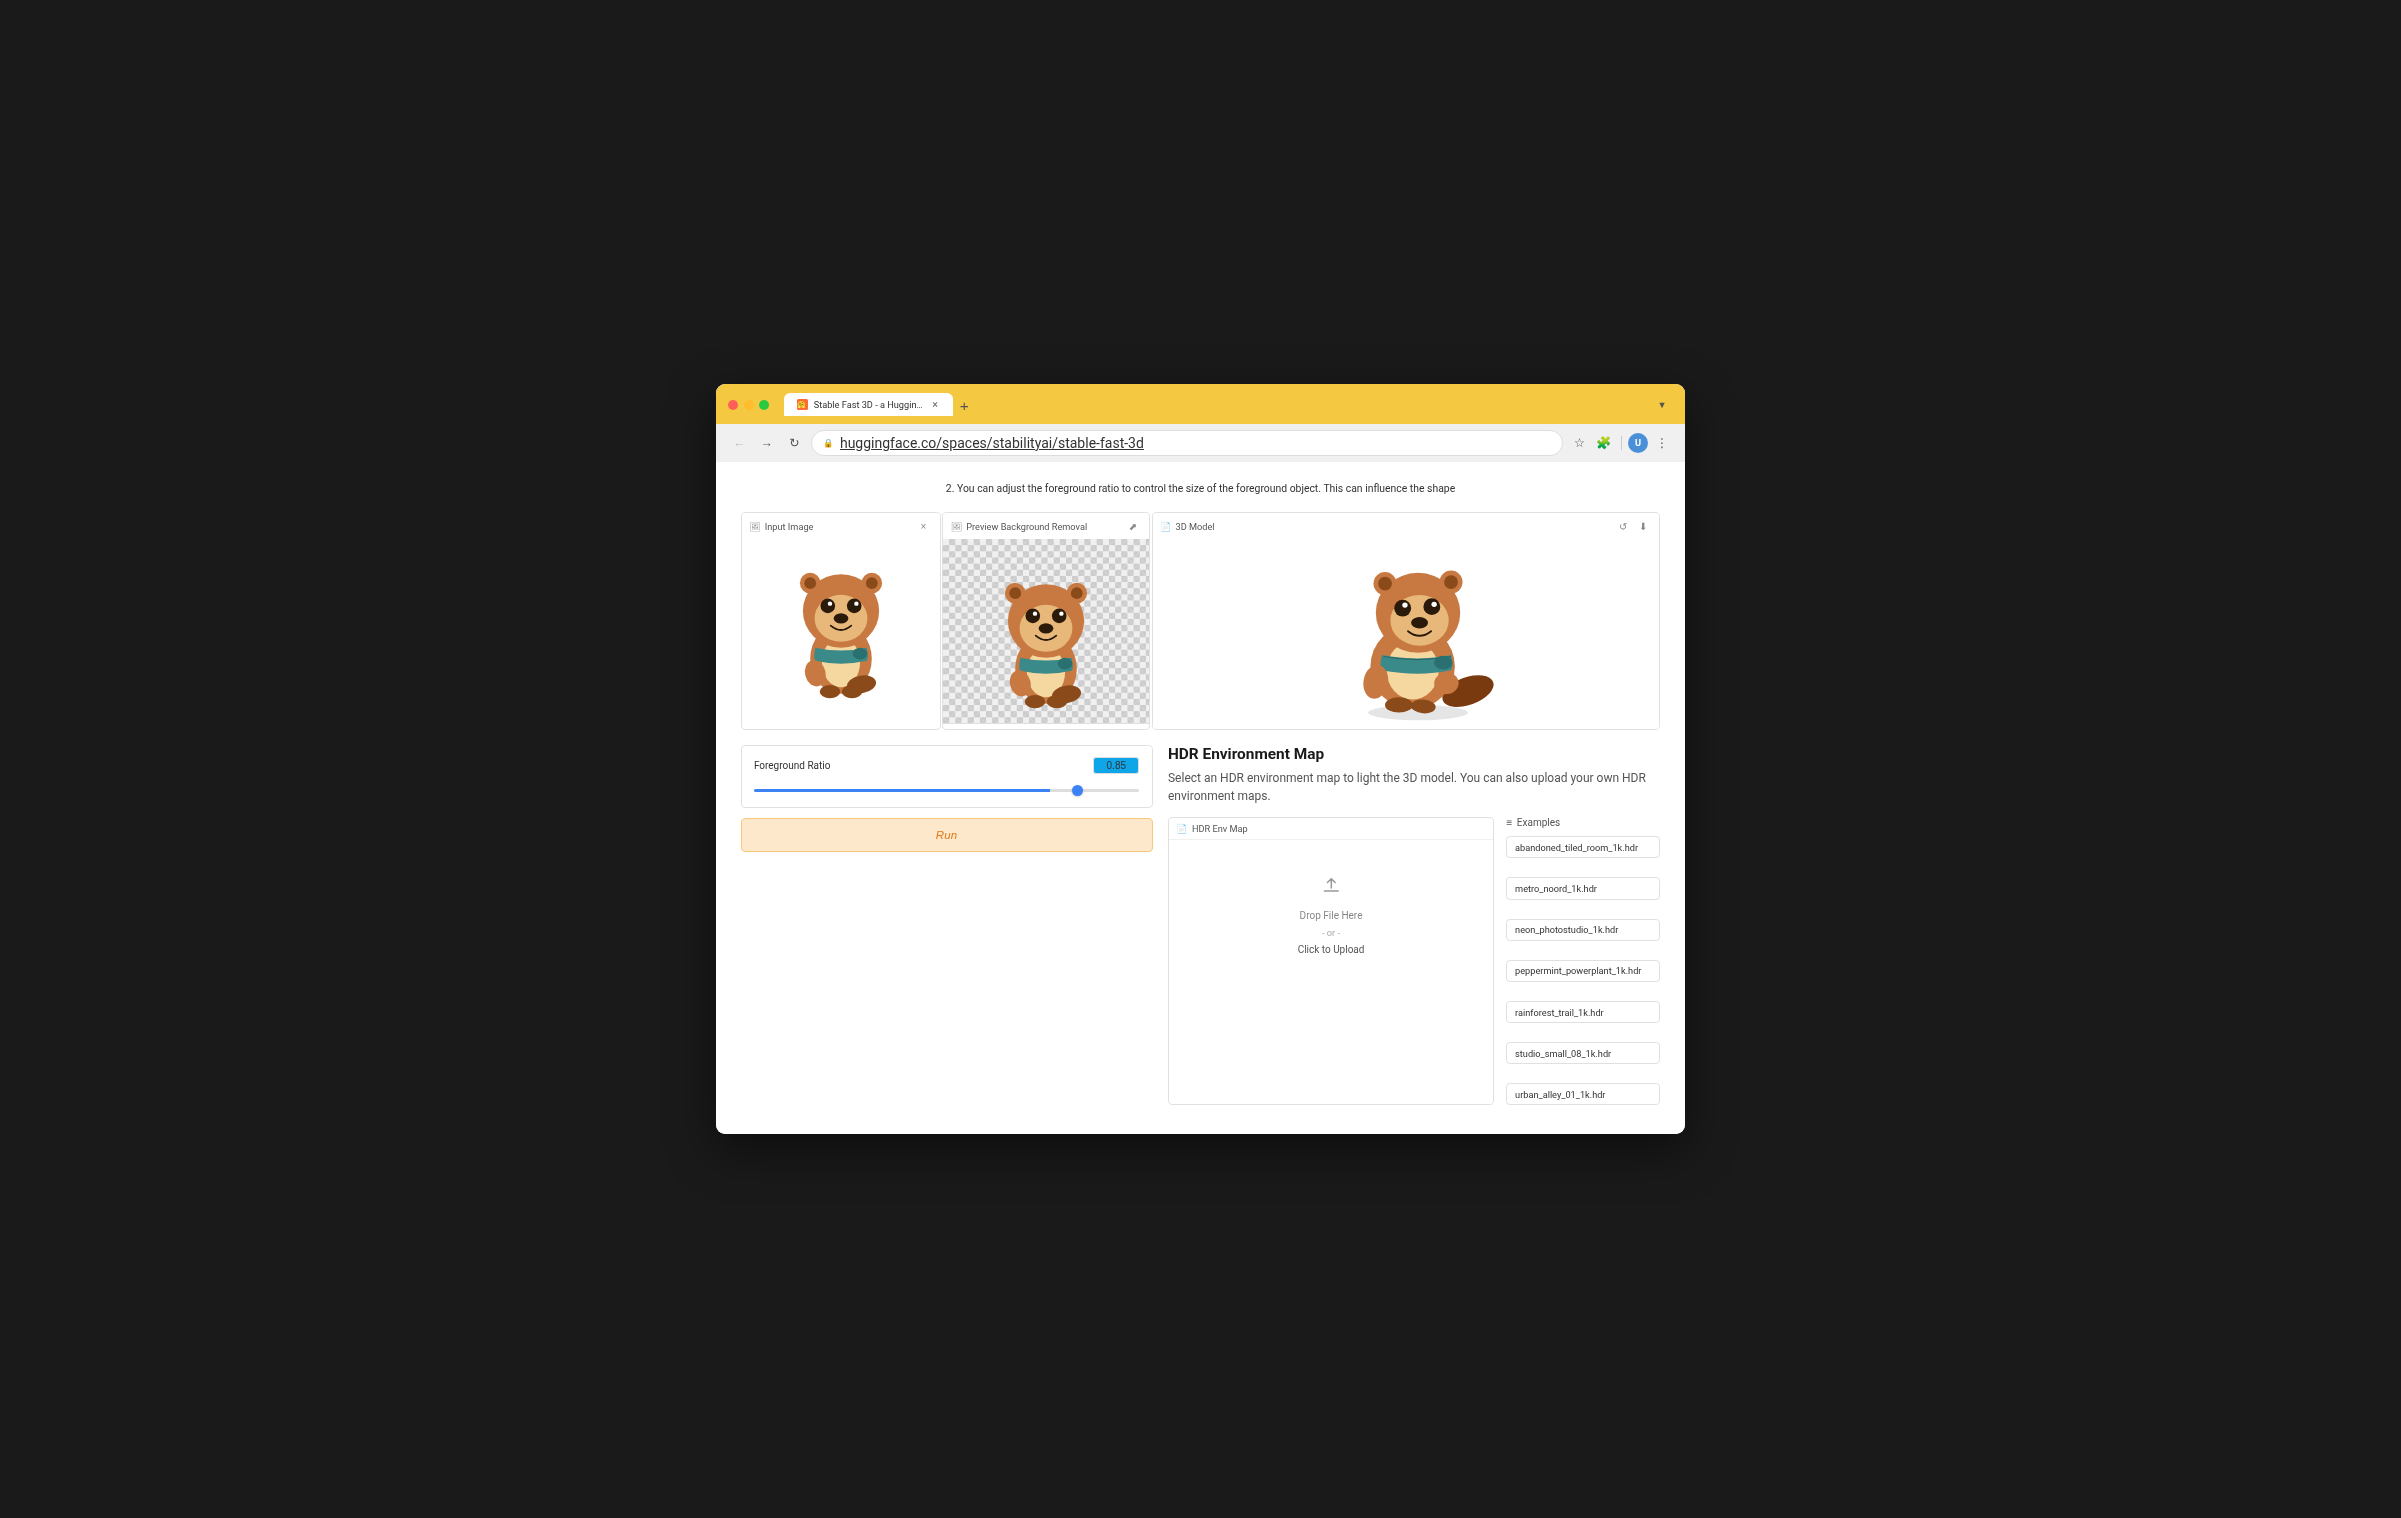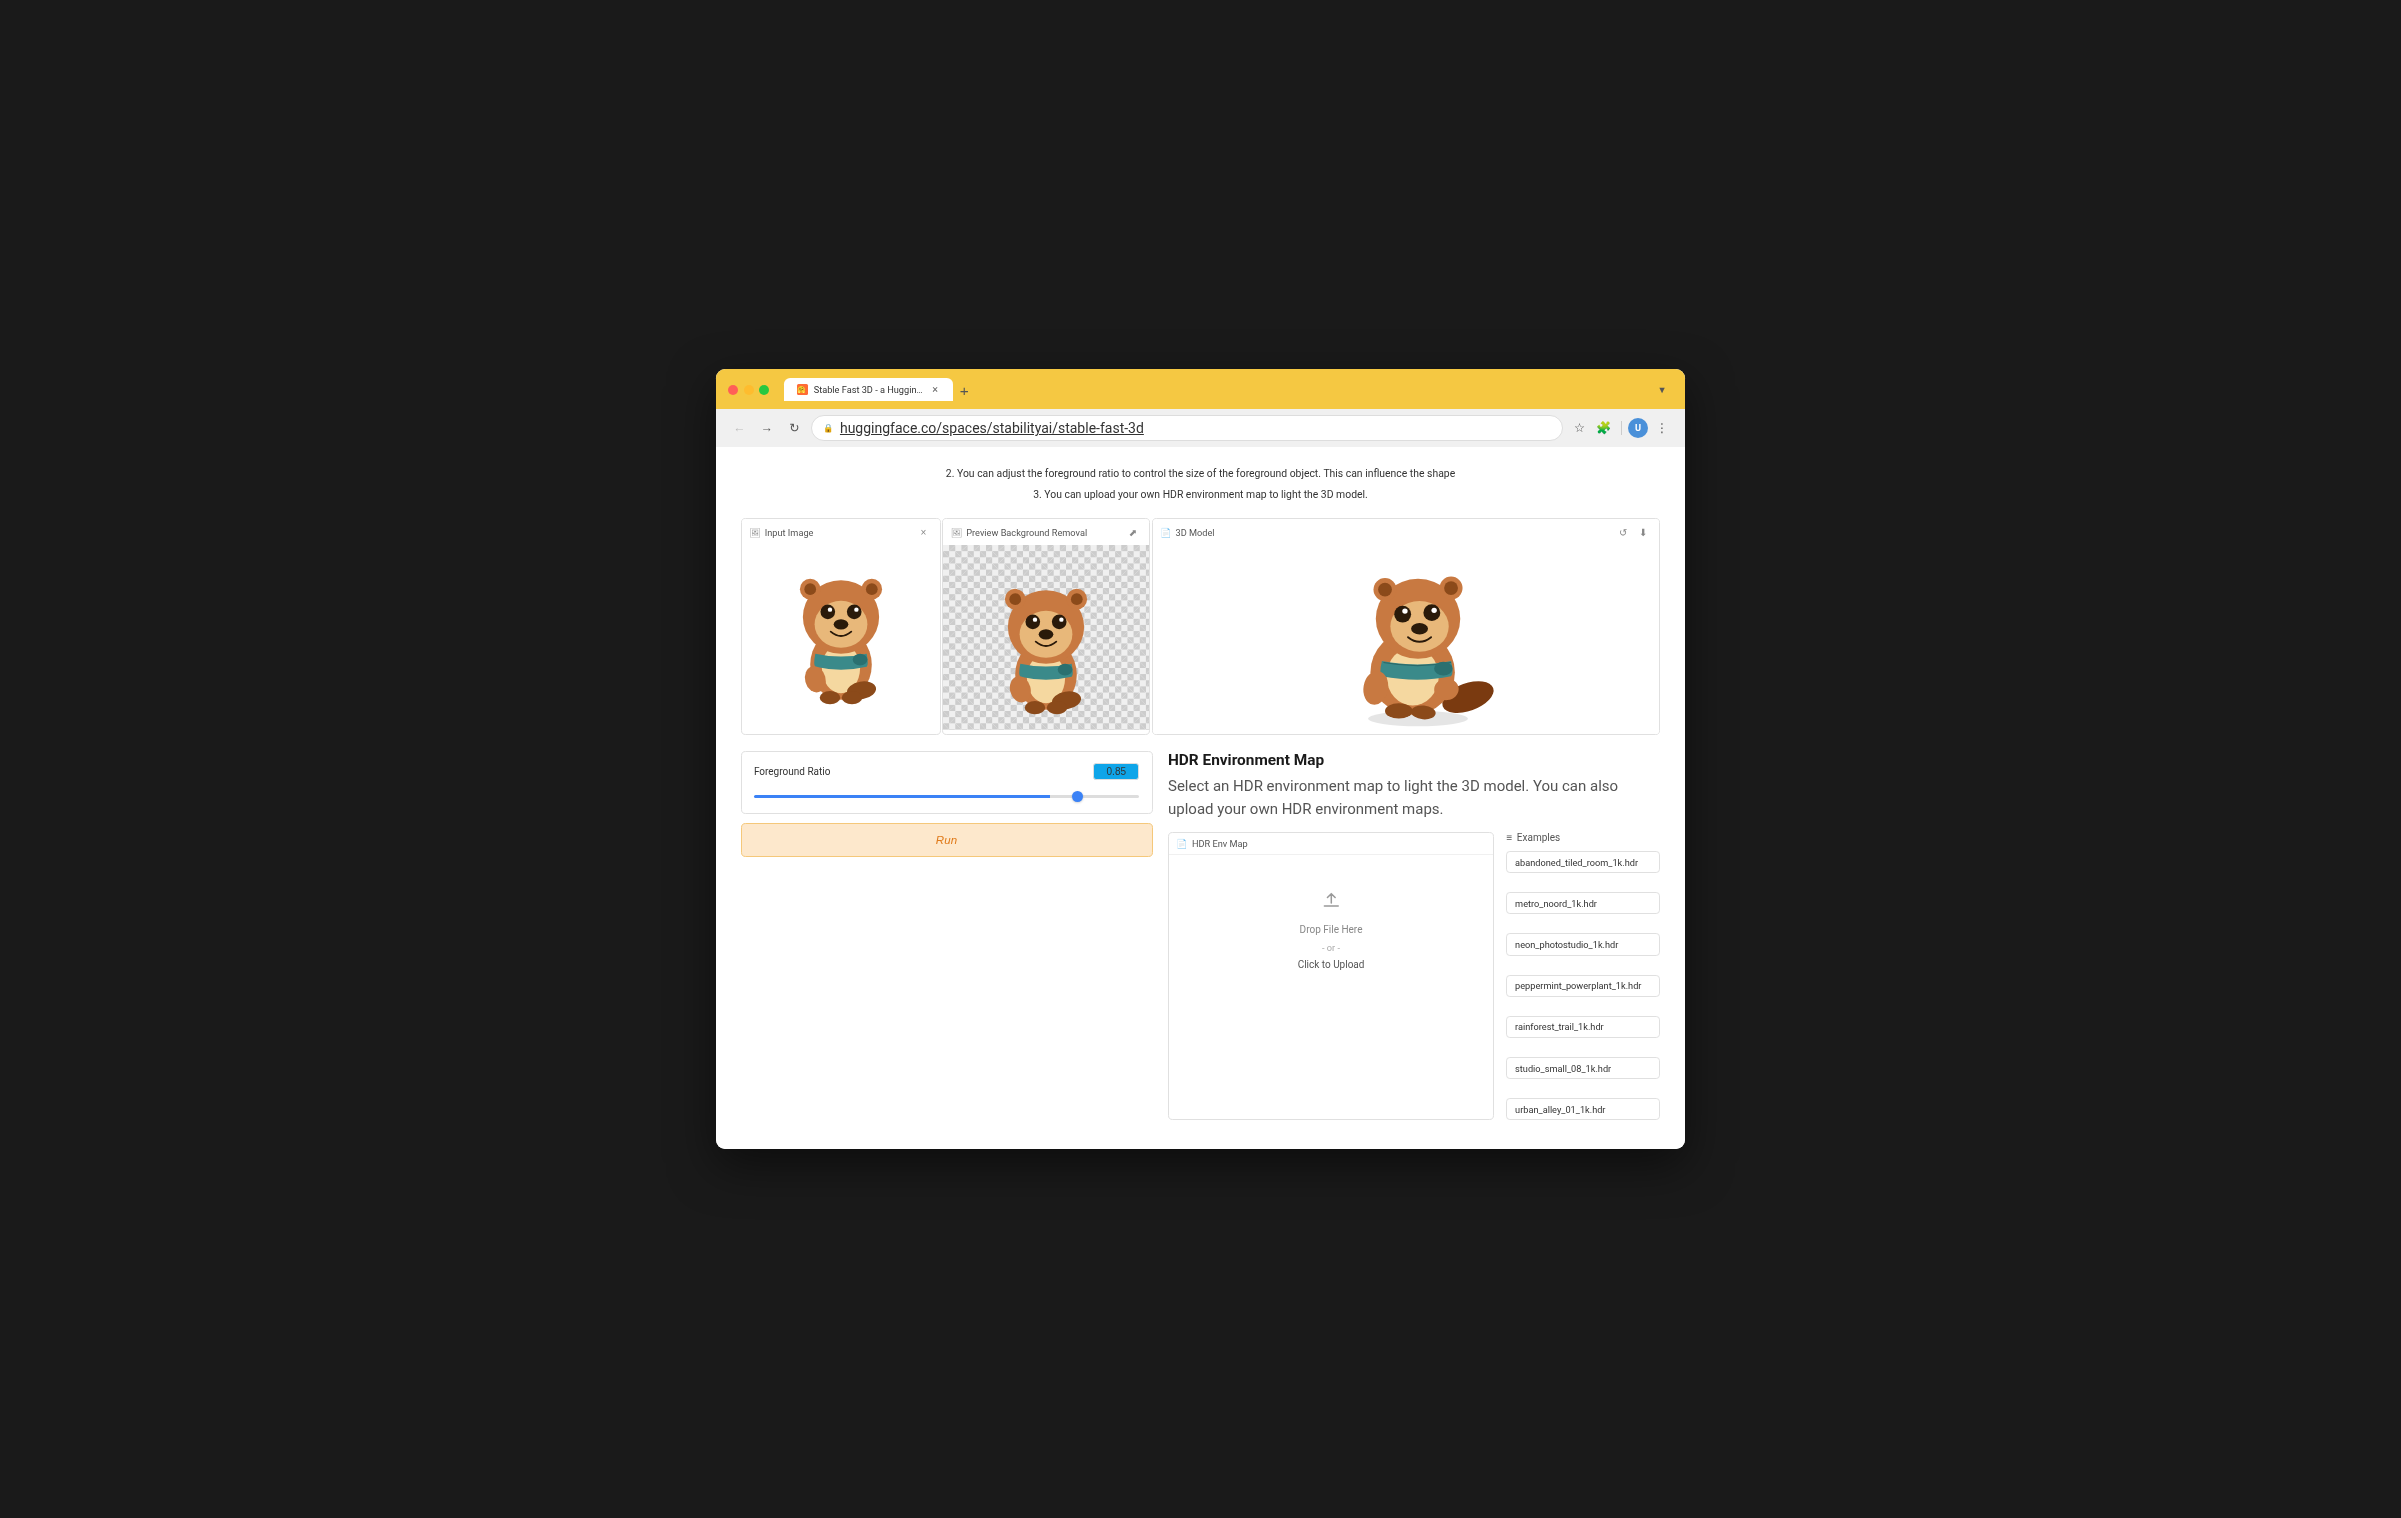--- a/index.html
+++ b/index.html
@@ -391,21 +391,21 @@
     }
 
     .hdr-title {
       font-size: 15.4px;
       font-weight: 700;
       color: #1a1a1a;
       margin-bottom: 6.2px;
     }
 
     .hdr-description {
-      font-size: 15px;
+      font-size: 12px;
       color: #555;
       line-height: 1.5;
       margin-bottom: 12.3px;
     }
 
     .hdr-content {
       display: flex;
       gap: 12.3px;
     }
 
@@ -544,21 +544,20 @@
       <div class="toolbar-divider"></div>
       <div class="profile-icon">U</div>
       <button class="toolbar-btn">⋮</button>
     </div>
   </div>
 
   <div class="page-content">
 
     <div class="page-notes">
       <p>2. You can adjust the foreground ratio to control the size of the foreground object. This can influence the shape</p>
-      <p>3. You can upload your own HDR environment map to light the 3D model.</p>
     </div>
 
     <div class="panels-row">
 
       <div class="panel panel-input">
         <div class="panel-header">
           <div class="panel-header-left">
             <span class="panel-header-icon">🖼</span>
             <span>Input Image</span>
           </div>

